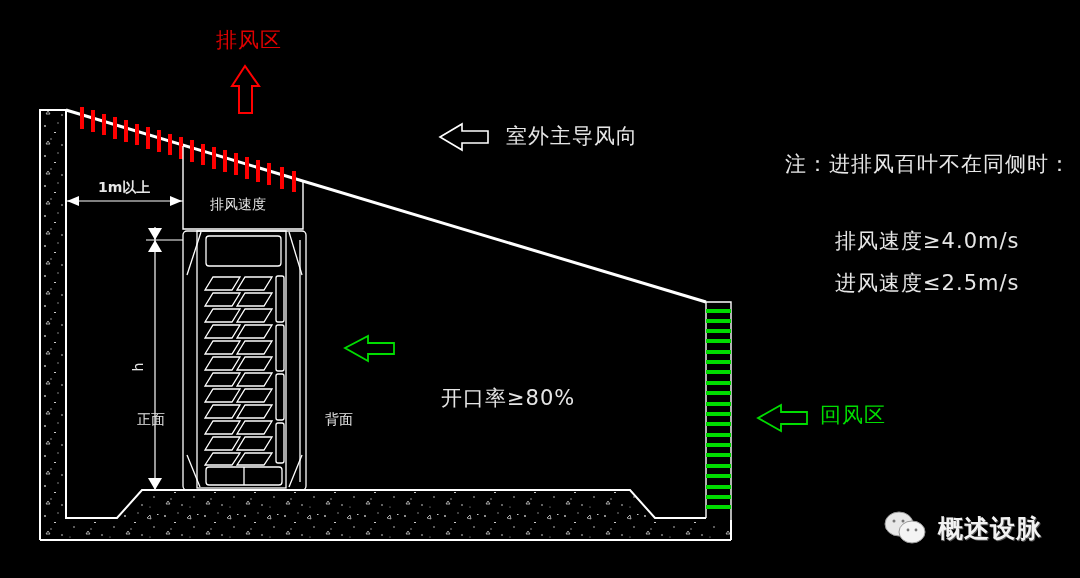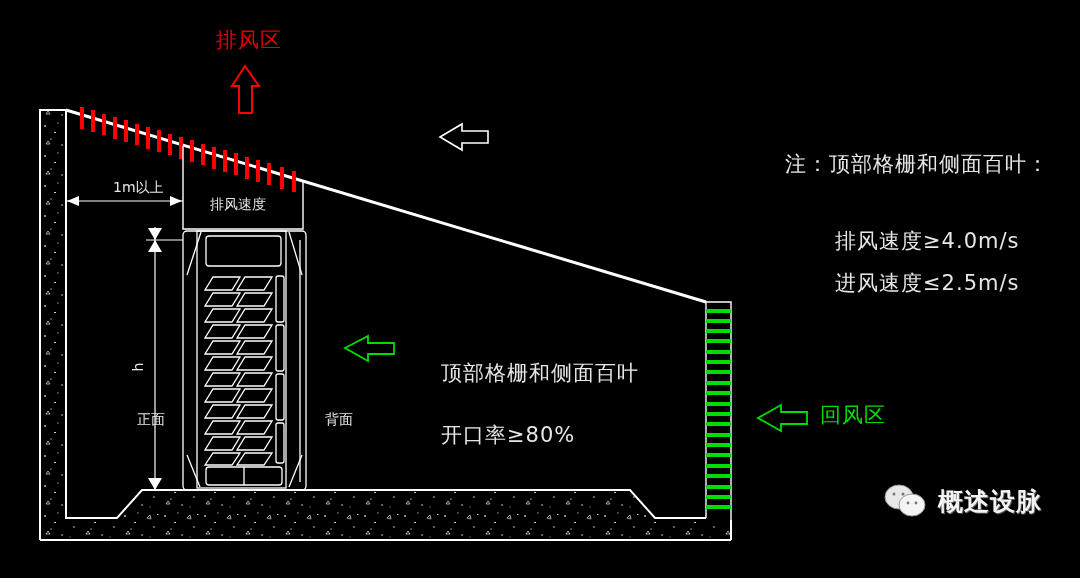--- a/index.html
+++ b/index.html
@@ -4,21 +4,21 @@
 <style>
   html, body { margin: 0; padding: 0; background: #000; }
   body { width: 1080px; height: 578px; overflow: hidden; position: relative; font-family: "DejaVu Sans", sans-serif; }
   #stage { position: absolute; left: 0; top: 0; width: 1080px; height: 578px; }
   .lbl { position: absolute; white-space: nowrap; color: #e6e6e6; line-height: 1; }
   .lbl.red { color: #e00000; }
   .lbl.green { color: #00dd00; text-align: center; }
   .t-big { font-size: 21px; letter-spacing: 1px; }
   .t-sm { font-size: 14px; }
   .note-line { font-size: 21px; letter-spacing: 1px; }
-  .wm { position: absolute; left: 882px; top: 483px; display: flex; align-items: center; gap: 8px; }
+  .wm { position: absolute; left: 882px; top: 510px; display: flex; align-items: center; gap: 8px; }
   .wm-text { color: #f2f2f2; font-size: 25px; font-weight: bold; text-shadow: 1px 1px 0 #555; letter-spacing: 1px; }
 </style>
 </head>
 <body>
 
 <div id="stage">
   <svg width="1080" height="578" viewBox="0 0 1080 578" xmlns="http://www.w3.org/2000/svg">
     <defs>
       <pattern id="concrete" width="40" height="30" patternUnits="userSpaceOnUse">
         <rect width="40" height="30" fill="#000"></rect>
@@ -151,31 +151,31 @@
         <rect x="706" y="495" width="25" height="4"></rect>
         <rect x="706" y="505" width="25" height="4"></rect>
       </g>
     </g>
 
     <path d="M758 418 L781 405 L781 412 L807 412 L807 424 L781 424 L781 431 Z" fill="none" stroke="#00dd00" stroke-width="1.8"></path>
   </svg>
 
   
   <div class="lbl red t-big" style="left:216px; top:30px;text-align:right;">排风区</div>
-  <div class="lbl t-sm" style="left:113px; top:180px;">1m以上</div>
+  <div class="lbl t-big" style="left:506px; top:126px;">室外主导风向</div>
+  <div class="lbl t-sm" style="left:98px; top:180px;font-weight:bold;">1m以上</div>
   <div class="lbl t-sm" style="left:210px; top:197px;">排风速度</div>
   <div class="lbl t-sm" style="left:134px; top:360px; transform:rotate(-90deg);">h</div>
   <div class="lbl t-sm" style="left:110px; top:412px;margin-left:27px;">正面</div>
   <div class="lbl t-sm" style="left:325px; top:412px;">背面</div>
-  <div class="lbl t-big" style="left:441px; top:363px;">顶部格栅和侧面百叶</div>
-  <div class="lbl t-big" style="left:441px; top:425px;">开口率≥80%</div>
+  <div class="lbl t-big" style="left:441px; top:388px;">开口率≥80%</div>
   <div class="lbl green t-big" style="left:820px; top:405px;">回风区</div>
 
   
-  <div class="lbl note-line" style="left:785px; top:154px;">注：顶部格栅和侧面百叶：</div>
+  <div class="lbl note-line" style="left:785px; top:154px;">注：进排风百叶不在同侧时：</div>
   <div class="lbl note-line" style="left:835px; top:193px;margin-top:38px;">排风速度≥4.0m/s</div>
   <div class="lbl note-line" style="left:835px; top:231px;margin-top:42px;">进风速度≤2.5m/s</div>
 
   
   <div class="wm">
     <svg width="48" height="36" viewBox="0 0 48 36">
       <ellipse cx="17" cy="14" rx="14" ry="12" fill="#e8e8e8" stroke="#999" stroke-width="1"></ellipse>
       <ellipse cx="30" cy="22" rx="13" ry="11" fill="#f4f4f4" stroke="#999" stroke-width="1"></ellipse>
       <circle cx="12" cy="11" r="1.5" fill="#777"></circle>
       <circle cx="21" cy="11" r="1.5" fill="#777"></circle>

